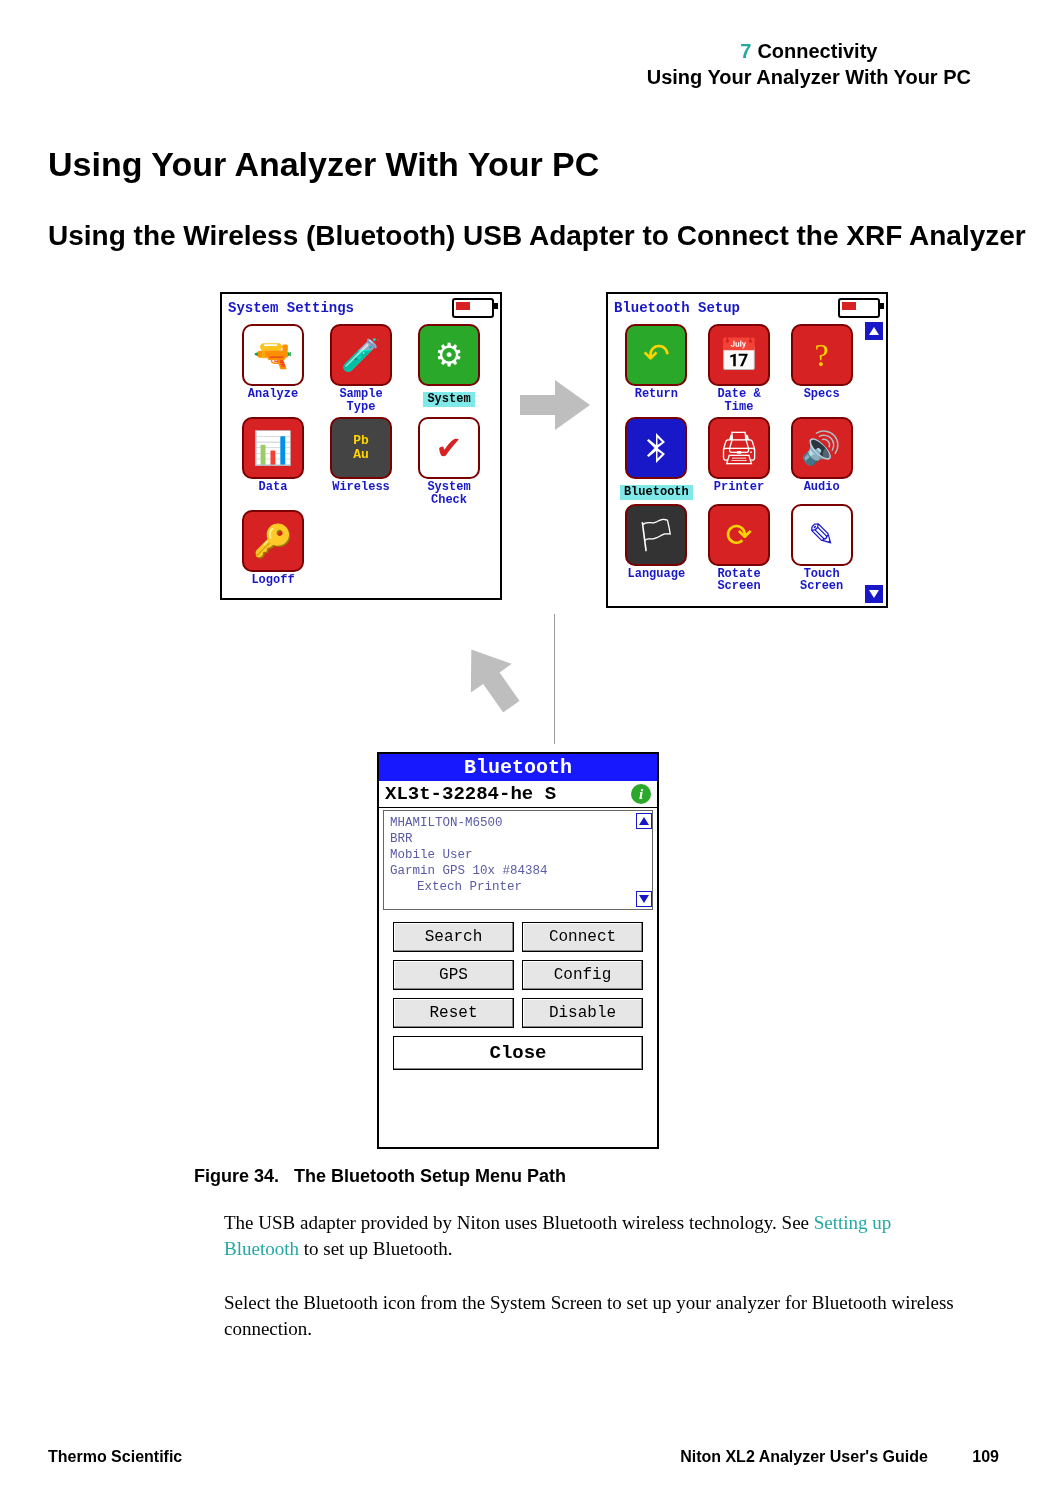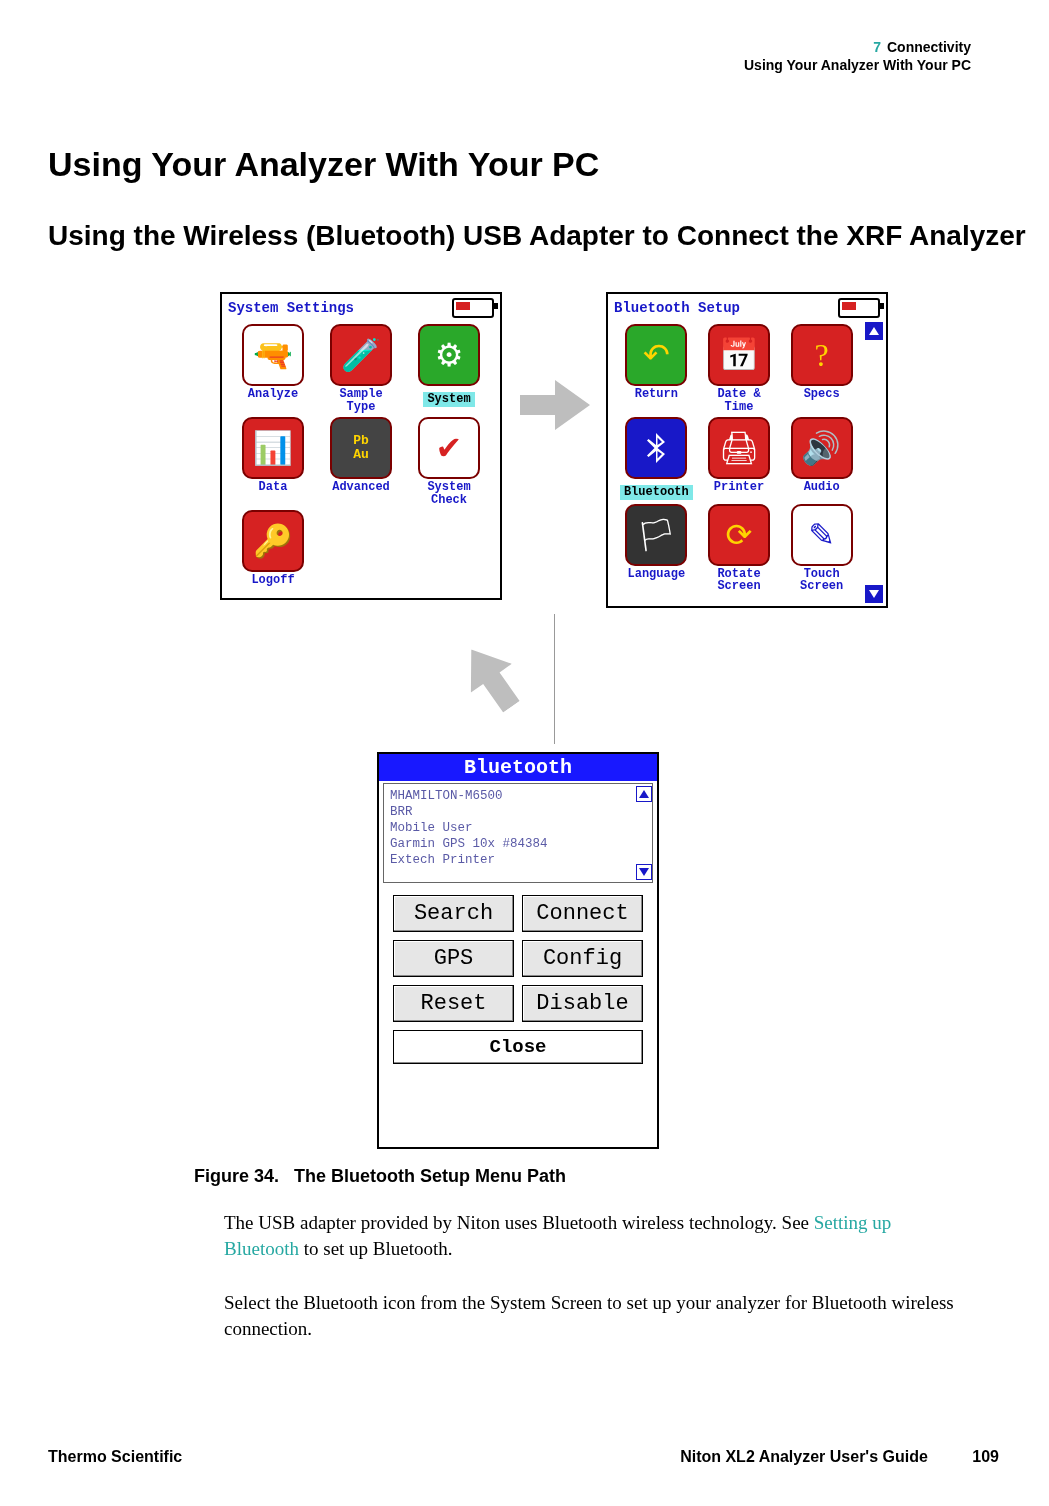--- a/index.html
+++ b/index.html
@@ -10,23 +10,23 @@
     padding: 0;
     font-family: Georgia, 'Times New Roman', serif;
     color: #000;
     position: relative;
     background: #fff;
   }
   .page-header {
     position: absolute;
     top: 38px;
     right: 78px;
-    text-align: right;
+    text-align: center;
     font-family: Arial, Helvetica, sans-serif;
-    font-size: 14px;
+    font-size: 20px;
     line-height: 1.3;
   }
   .page-header .chapter-num { font-weight: bold; color: #26a8a2; margin-right: 6px; }
   .page-header .chapter-title { font-weight: bold; color: #000; }
   .page-header .section-line { font-weight: bold; color: #000; }
   h1.section {
     position: absolute;
     top: 145px;
     left: 48px;
     font-family: Arial, Helvetica, sans-serif;
@@ -198,21 +198,21 @@
   .btn-grid {
     display: grid;
     grid-template-columns: 1fr 1fr;
     gap: 8px;
     padding: 10px 14px;
   }
   .bt-btn {
     border: 1px solid #000;
     background: #e6e6e6;
     font-family: "Courier New", monospace;
-    font-size: 22px;
+    font-size: 16px;
     text-align: center;
     padding: 5px 2px;
     box-shadow: inset -1px -1px 0 #888, inset 1px 1px 0 #fff;
   }
   .bt-btn.wide { grid-column: 1 / span 2; background: #fff; font-weight: bold; font-size: 19px; }
   
   .figure-caption {
     position: absolute;
     left: 194px; top: 1166px;
     font-family: Arial, Helvetica, sans-serif;
@@ -286,21 +286,21 @@
         <div class="icon-tile" style="background: rgb(214, 34, 34);">
           <span style="font-size:32px;color:#fff">📊</span>
         </div>
         <div class="label">Data</div>
       </div>
       <div class="icon-cell">
         <div class="icon-tile" style="background: rgb(68, 68, 68);">
           <div style="font-family:Courier New,monospace;font-size:13px;font-weight:bold;line-height:1.1;color:#ffd400;text-align:right;white-space:pre">Pb
 Au</div>
         </div>
-        <div class="label">Advanced</div>
+        <div class="label">Wireless</div>
       </div>
       <div class="icon-cell">
         <div class="icon-tile" style="background: rgb(255, 255, 255);">
           <span style="font-size:32px;color:#d62222">✔</span>
         </div>
         <div class="label">System
 Check</div>
       </div>
       <div class="icon-cell">
         <div class="icon-tile" style="background: rgb(214, 34, 34);">
@@ -399,26 +399,30 @@
 <div class="divider"></div>
 
 <div id="arrow2" class="arrow">
   <svg viewBox="0 0 70 50">
       <path d="M0 15 L35 15 L35 0 L70 25 L35 50 L35 35 L0 35 Z" fill="#bebebe"></path>
     </svg>
 </div>
 
 <div id="screen3" class="screen">
   <div class="blue-header">Bluetooth</div>
+  <div class="device-name">
+    <span>XL3t-32284-he S</span>
+    <span class="info-circle">i</span>
+  </div>
   <div class="device-list" id="devlist">
     <div style="padding: 1px 0px;">MHAMILTON-M6500</div>
       <div style="padding: 1px 0px;">BRR</div>
       <div style="padding: 1px 0px;">Mobile User</div>
       <div style="padding: 1px 0px;">Garmin GPS 10x #84384</div>
-      <div style="padding: 1px 0px;">Extech Printer</div>
+      <div style="padding: 1px 0px; margin-left: 27px;">Extech Printer</div>
       <div class="scrollbar">
       <div class="scroll-btn">
           <svg viewBox="0 0 12 12">
             <path d="M6 2 L11 10 L1 10 Z" fill="#1818c8"></path>
           </svg>
         </div>
       <div class="scroll-btn">
           <svg viewBox="0 0 12 12">
             <path d="M6 10 L11 2 L1 2 Z" fill="#1818c8"></path>
           </svg>

